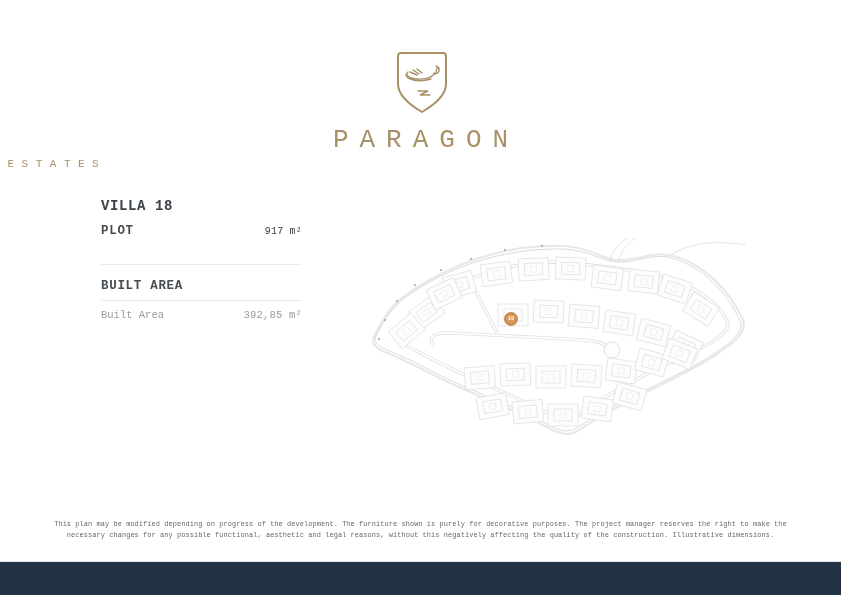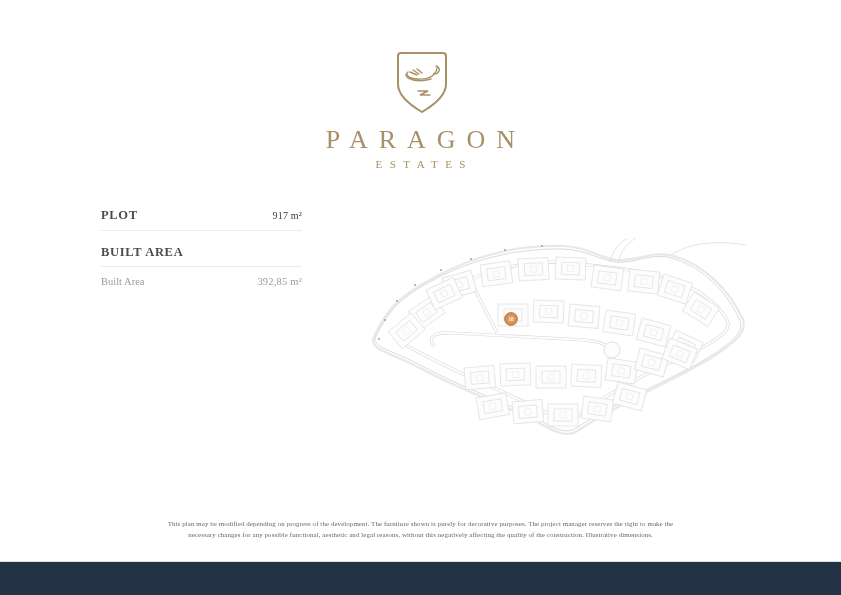--- a/index.html
+++ b/index.html
@@ -1,43 +1,43 @@
 <!DOCTYPE html>
 <html><head>
 <meta charset="utf-8">
 <style>
   * { margin:0; padding:0; box-sizing:border-box; }
   html,body { background:#ffffff; }
   .page {
     position:relative; width:841px; height:595px; background:#ffffff;
-    overflow:hidden; font-family:Liberation Serif, serif;
+    overflow:hidden; font-family:Liberation Mono, monospace;
   }
   
   .brand-logo { position:absolute; left:395px; top:51px; width:54px; height:64px; }
   .brand-name {
     position:absolute; left:0; right:0; top:125px; text-align:center;
     font-size:26px; letter-spacing:11px; padding-left:11px; font-weight:400;
     color:#a89067;
   }
   .brand-sub {
-    position:absolute; left:0; right:0; top:158px; text-align:center;
+    position:absolute; left:0; right:0; top:158px; text-align:left;
     font-size:11px; letter-spacing:7.5px; padding-left:7.5px; font-weight:400;
     color:#a89067;
   }
   
   .spec { position:absolute; left:101px; top:198px; width:201px; color:#3f454a; }
   .villa-title { font-size:14px; font-weight:700; letter-spacing:0.6px; color:#3c4247;
     line-height:16px; margin-bottom:10px; }
   .row { display:flex; justify-content:space-between; align-items:baseline; line-height:15px; }
   .row .lbl { font-size:12.5px; }
   .row .val { font-size:10px; color:#404040; letter-spacing:0.2px; }
   .strong { font-weight:700; letter-spacing:0.7px; color:#474d52; }
   .muted  { color:#8f9396; letter-spacing:0.3px; }
   .rule { border-bottom:1px solid #eaebec; }
-  .r-plot   { margin-top:10px; padding-bottom:7px; }
+  .r-plot   { margin-top:10px; padding-bottom:25px; }
   .h-built  { margin-top:14px; font-size:12.5px; font-weight:700; letter-spacing:0.7px;
               color:#474d52; line-height:15px; padding-bottom:6px; }
   .r-living { padding:5px 0; }
   .r-terrace{ padding:6px 0; }
   .r-total  { padding-top:8px; }
   .h-decreto{ margin-top:28px; font-size:9.5px; color:#9a9da0; letter-spacing:0.6px;
               line-height:13px; padding-left:4px; padding-bottom:5px; }
   .r-small  { line-height:13px; }
   .r-small .lbl, .r-small .val { font-size:10.5px; color:#989b9e; }
   .r-useful { padding:6px 0; }
@@ -65,20 +65,21 @@
       <path d="M42 17 C 41 25 33 29 22 28 C 16 27.5 12 26 12 23"></path>
       <path d="M13 21 q -4 3 0 6 q 10 5 23 1"></path>
       <path d="M15 21 l 7 3 M18 19 l 6 4 M22 18 l 5 4"></path>
       <path d="M23 40 h 10 l -8 4 h 10"></path>
     </g>
   </svg>
   <div class="brand-name">PARAGON</div>
   <div class="brand-sub">ESTATES</div>
 
   <section class="spec">
+    <div class="villa-title">VILLA 18</div>
 
     <div class="row r-plot rule">
       <span class="lbl strong">PLOT</span>
       <span class="val">917 m²</span>
     </div>
 
     <div class="h-built rule">BUILT AREA</div>
 
 
 

